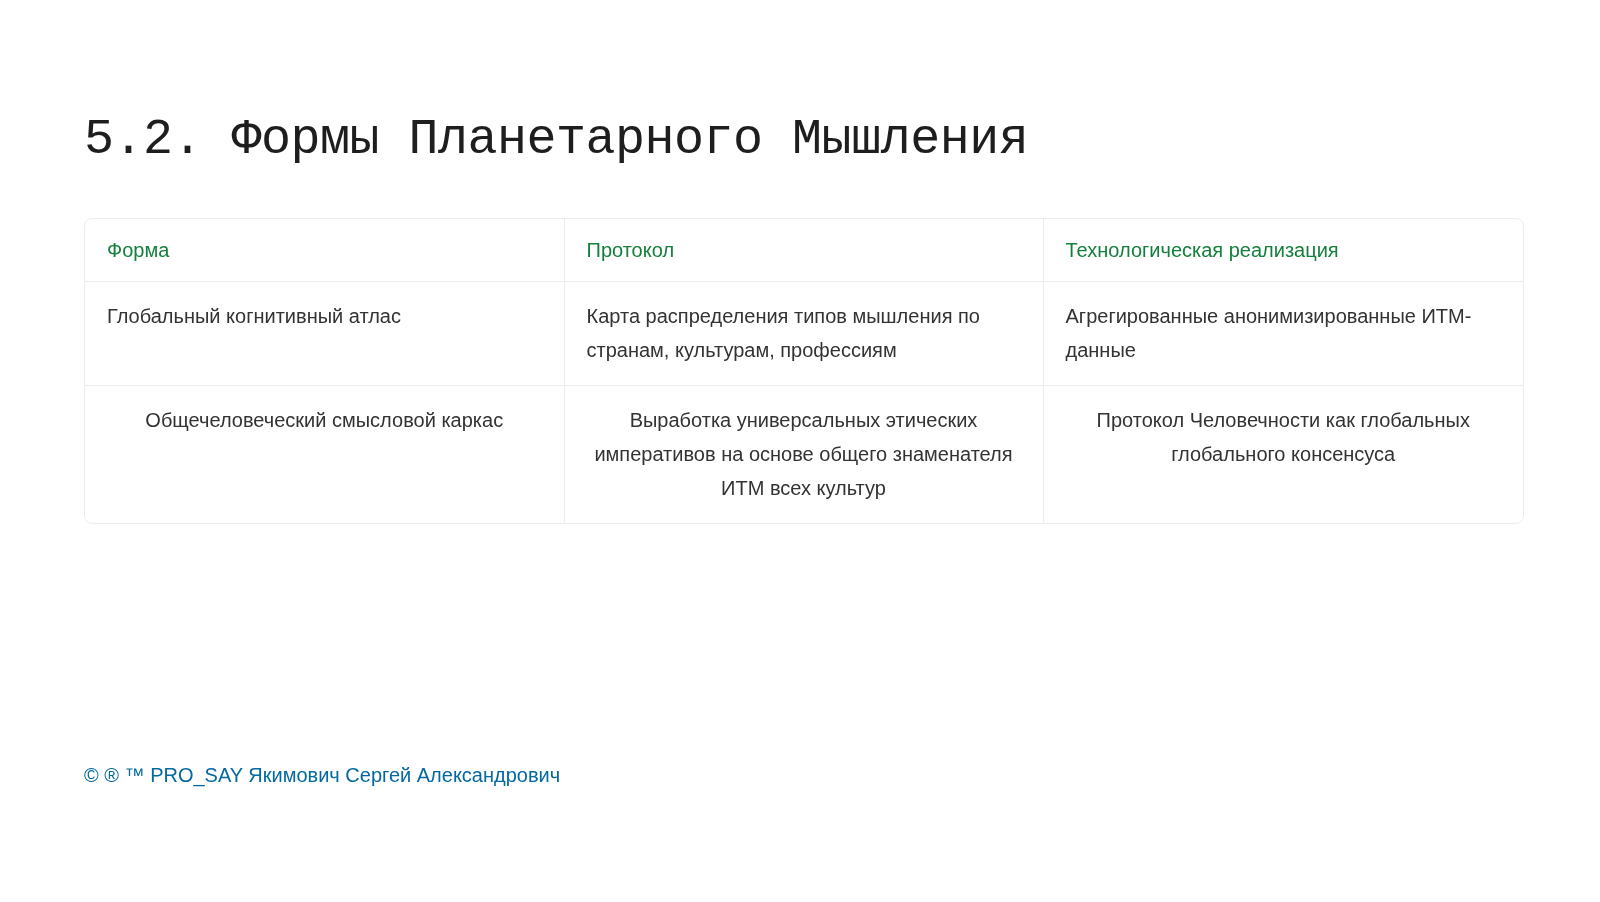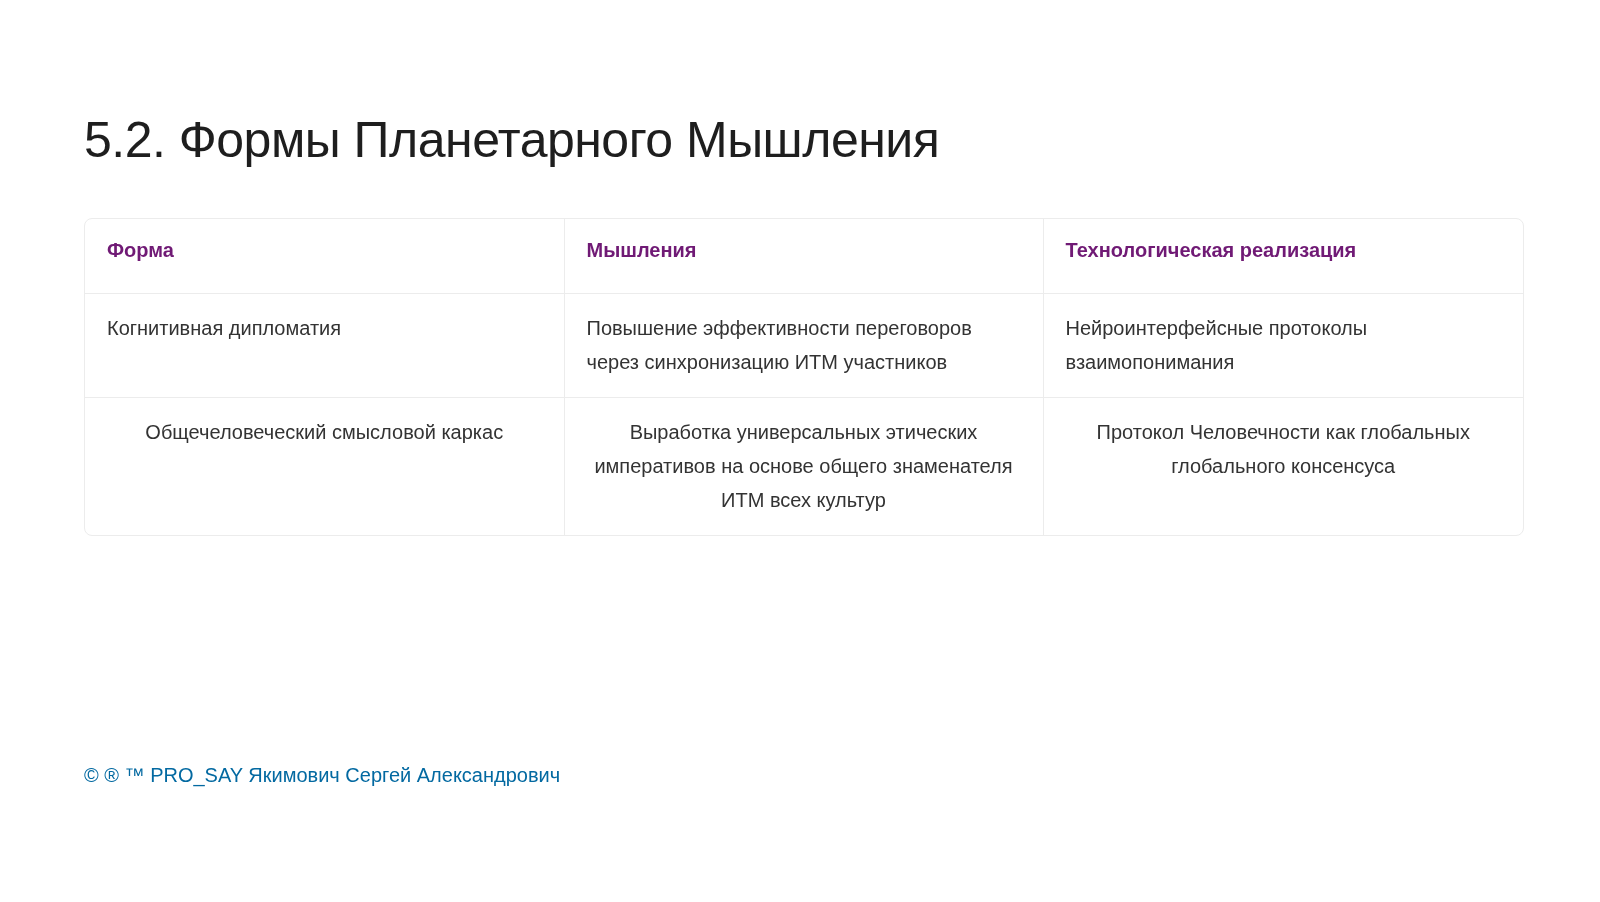--- a/index.html
+++ b/index.html
@@ -19,21 +19,21 @@
       position: absolute;
       left: 84px;
       top: 0;
       width: 1438px;
     }
     .page-title {
       position: absolute;
       left: 0;
       top: 108px;
       margin: 0;
-      font-family: Liberation Sans, sans-serif;
+      font-family: Liberation Mono, monospace;
       font-weight: 300;
       font-size: 50px;
       letter-spacing: -0.5px;
       color: #1e1e1e;
       line-height: 64px;
       white-space: nowrap;
     }
     .table-wrap {
       position: absolute;
       left: 0;
@@ -57,24 +57,24 @@
       vertical-align: top;
       padding: 17px 22px 18px 22px;
       font-size: 20px;
       line-height: 34px;
       border-right: 1px solid #ececec;
       border-bottom: 1px solid #ececec;
     }
     th:last-child, td:last-child { border-right: none; }
     tbody tr:last-child td { border-bottom: none; text-align: center; }
     th {
-      font-weight: 700;
-      color: #701a75;
+      font-weight: 400;
+      color: #15803d;
       padding-top: 14px;
-      padding-bottom: 26px;
+      padding-bottom: 14px;
     }
     td {
       font-weight: 400;
       color: #333333;
     }
     .footer {
       position: absolute;
       left: 0;
       top: 764px;
       font-size: 20px;
@@ -91,29 +91,29 @@
   <div class="table-wrap">
     <table>
       <colgroup>
         <col class="c1">
           <col class="c2">
           <col class="c3">
       </colgroup>
       <thead>
         <tr>
           <th>Форма</th>
-          <th>Мышления</th>
+          <th>Протокол</th>
           <th>Технологическая реализация</th>
         </tr>
       </thead>
       <tbody>
         <tr>
-          <td>Когнитивная дипломатия</td>
-          <td>Повышение эффективности переговоров через синхронизацию ИТМ участников</td>
-          <td>Нейроинтерфейсные протоколы взаимопонимания</td>
+          <td>Глобальный когнитивный атлас</td>
+          <td>Карта распределения типов мышления по странам, культурам, профессиям</td>
+          <td>Агрегированные анонимизированные ИТМ-данные</td>
         </tr>
         <tr>
           <td>Общечеловеческий смысловой каркас</td>
           <td>Выработка универсальных этических императивов на основе общего знаменателя ИТМ всех культур</td>
           <td>Протокол Человечности как глобальных глобального консенсуса</td>
         </tr>
       </tbody>
     </table>
   </div>
 

